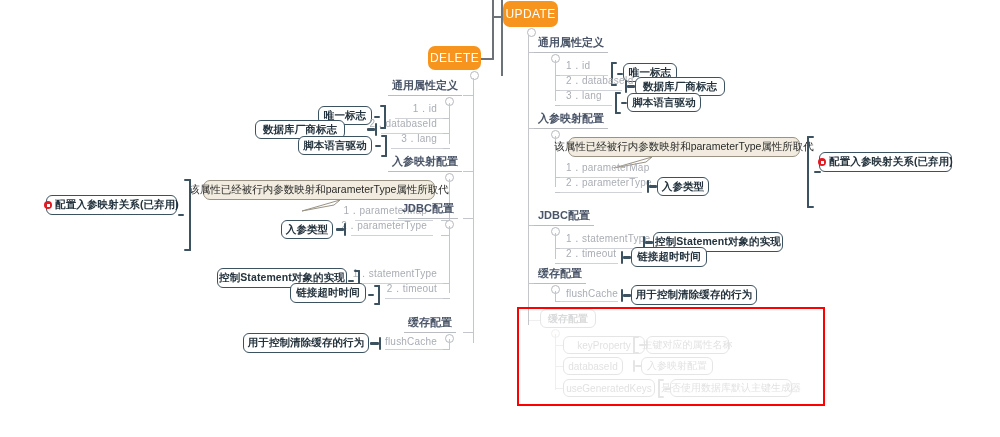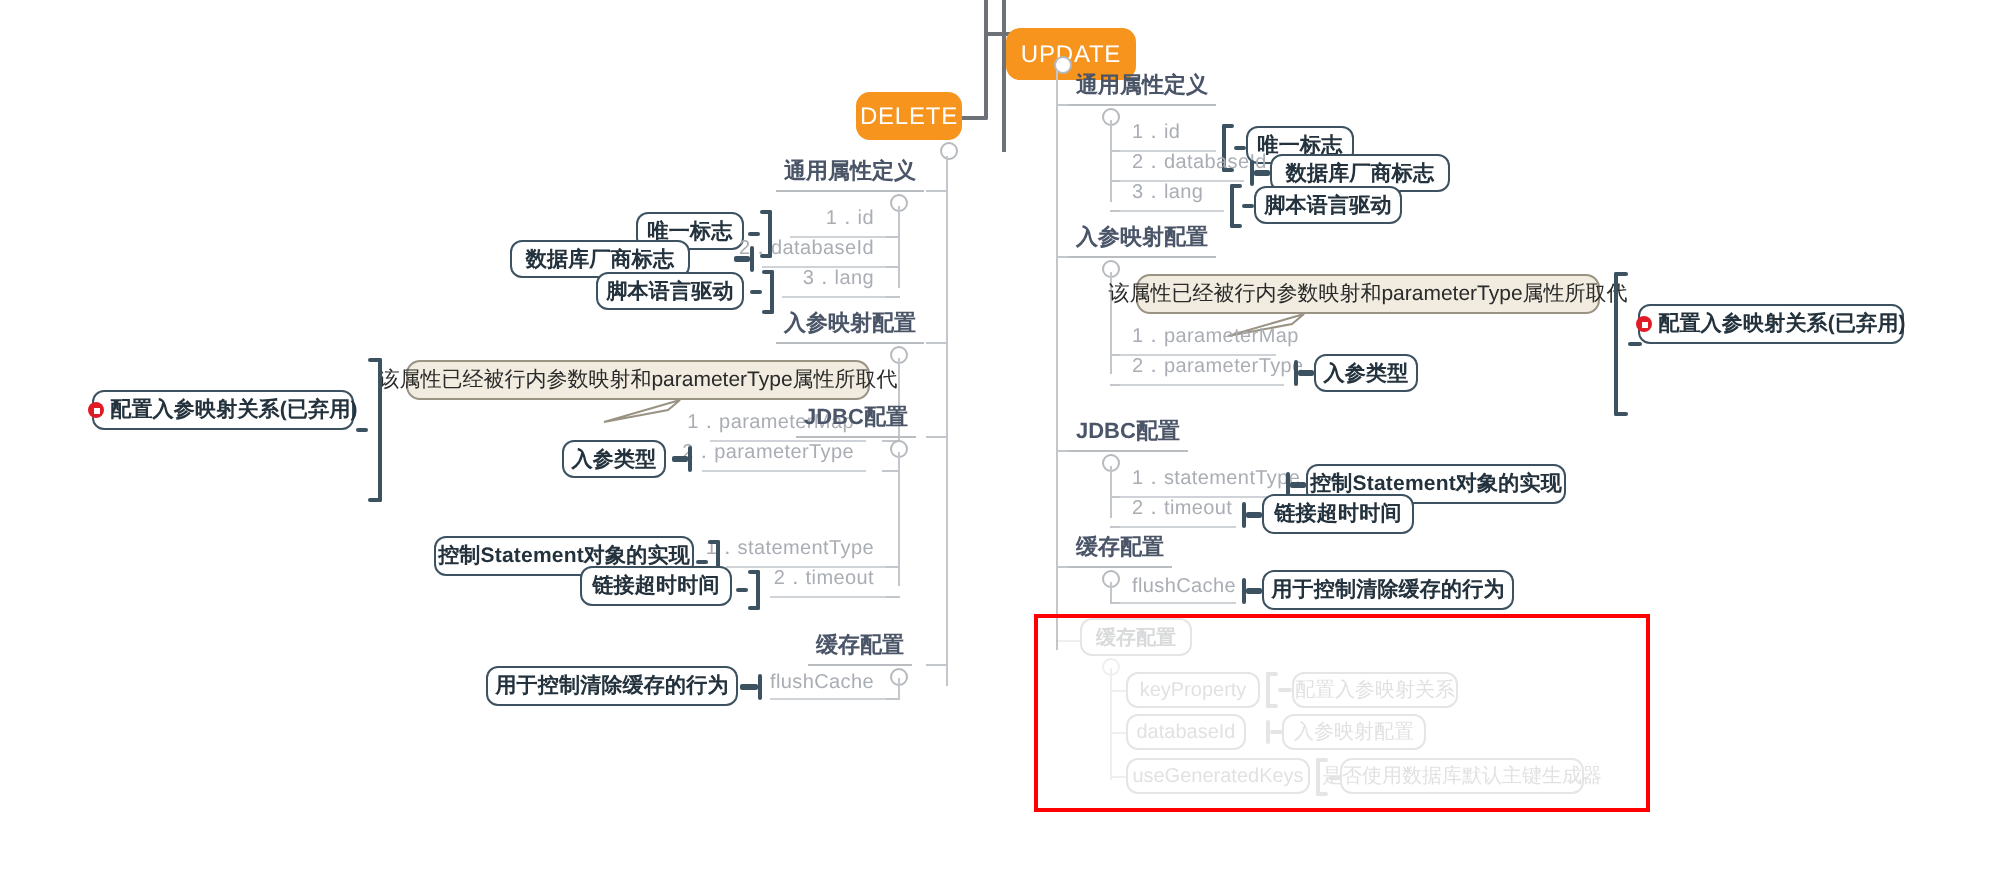--- a/index.html
+++ b/index.html
@@ -105,21 +105,21 @@
 
   <div class="trunk abs" style="left:447px;top:-22px;width:56px;height:98px;
               border-left:none;border-top:none;border-right:2px solid #6d7278;
               border-bottom:none;border-radius:0 0 0 0;"></div>
 
   <div class="abs" style="left:492px;top:-10px;width:2px;height:30px;background:#6d7278;border-radius:1px;"></div>
   <div class="abs" style="left:492px;top:16px;width:14px;height:2px;background:#6d7278;border-radius:1px;"></div>
   <div class="abs" style="left:492px;top:16px;width:2px;height:44px;background:#6d7278;border-radius:1px;"></div>
   <div class="abs" style="left:478px;top:58px;width:16px;height:2px;background:#6d7278;border-radius:1px;"></div>
 
-  <div class="abs rootnode" style="left:503px;top:1px;width:65px;height:26px;margin-top:13px;">
+  <div class="abs rootnode" style="left:503px;top:1px;width:55px;height:26px;">
     <span>UPDATE</span>
   </div>
   <div class="toggle" style="left:527px;top:28px;"></div>
 
   <div class="abs rootnode" style="left:428px;top:46px;width:53px;height:24px;">
     <span>DELETE</span>
   </div>
   <div class="toggle" style="left:470px;top:71px;"></div>
 
   <div class="ln lnv" style="left:528px;top:35px;height:290px;"></div>
@@ -265,31 +265,31 @@
 
   <div class="faded">
     <div class="ln lnh" style="left:528px;top:320px;width:12px;"></div>
     <div class="abs leafbox" style="left:540px;top:309px;width:56px;height:19px;font-weight:bold;color:#55595e;">
       <span>缓存配置</span>
     </div>
     <div class="toggle" style="left:551px;top:329px;"></div>
     <div class="ln lnv" style="left:555px;top:334px;height:56px;"></div>
 
     <div class="ln lnh" style="left:555px;top:345px;width:8px;"></div>
-    <div class="abs leafbox" style="left:563px;top:336px;width:67px;height:18px;">
+    <div class="abs leafbox" style="left:563px;top:336px;width:82px;height:18px;">
       <span>keyProperty</span>
     </div>
     <div class="brk" style="left:630px;top:336px;width:14px;height:18px;">
       <div class="v" style="left:3px;top:0;height:18px;"></div>
       <div class="h" style="left:3px;top:0;width:6px;"></div>
       <div class="h" style="left:3px;top:15.8px;width:6px;"></div>
       <div class="s" style="left:9px;top:8px;width:7px;"></div>
     </div>
     <div class="abs leafbox" style="left:646px;top:336px;width:83px;height:18px;">
-      <span>配置入参映射关系</span>
+      <span>主键对应的属性名称</span>
     </div>
 
     <div class="ln lnh" style="left:555px;top:366px;width:8px;"></div>
     <div class="abs leafbox" style="left:563px;top:357px;width:60px;height:18px;">
       <span>databaseId</span>
     </div>
     <div class="brk" style="left:630px;top:360px;width:13px;height:12px;">
       <div class="v" style="left:3px;top:0;height:12px;"></div>
       <div class="s" style="left:5px;top:5px;width:8px;"></div>
     </div>

